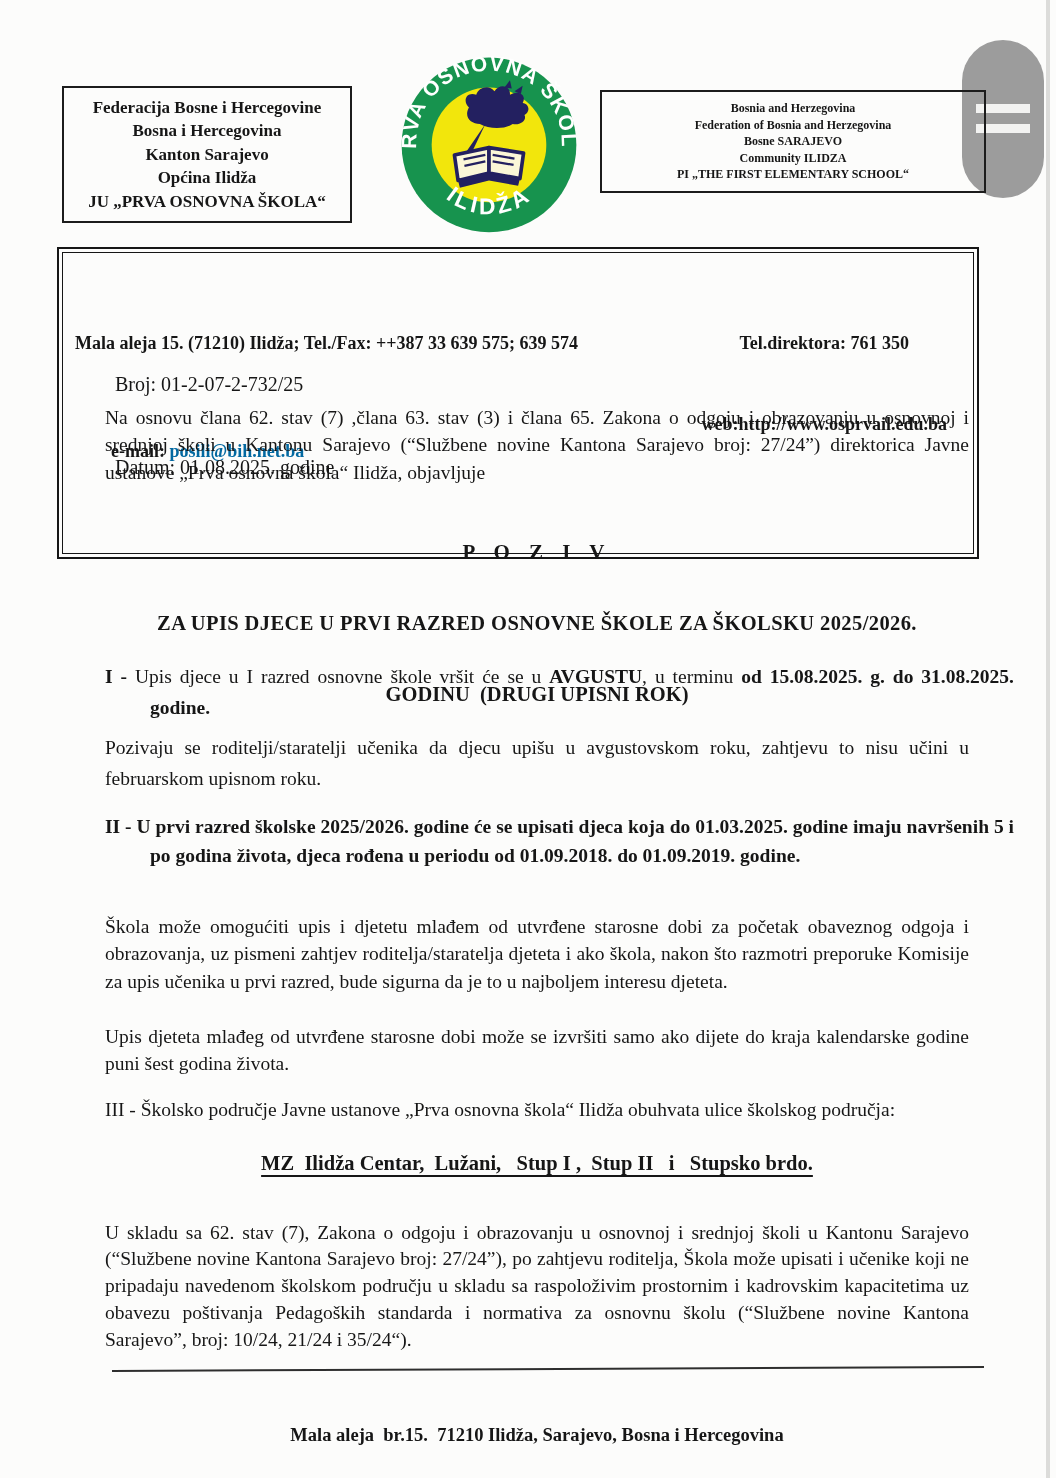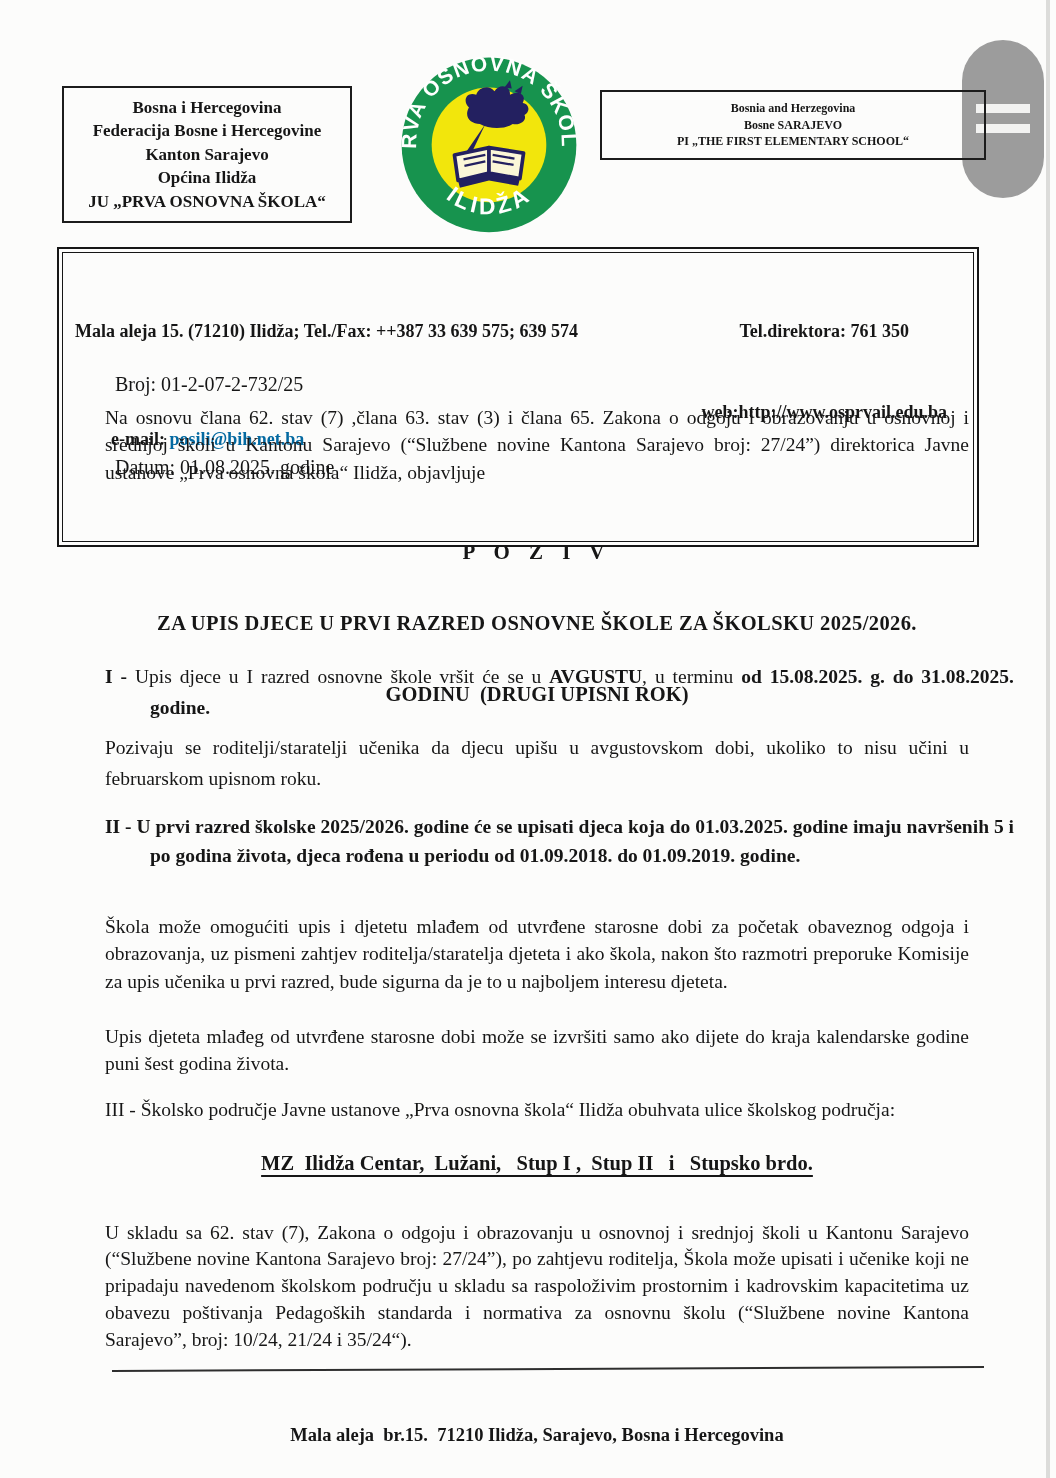--- a/index.html
+++ b/index.html
@@ -17,21 +17,21 @@
   .menu-pill .bar1{top:64px;}
   .menu-pill .bar2{top:84px;}
   
   .hdr-box{border:2px solid #1c1c1c;text-align:center;font-weight:bold;
     font-size:17px;line-height:1.38;padding:8px 6px;background:transparent;}
   .hdr-left{left:62px;top:86px;width:274px;}
   .hdr-right{left:600px;top:90px;width:370px;font-size:12px;}
   .logo-wrap{left:398px;top:52px;width:182px;height:184px;}
   
   .contact-outer{left:57px;top:247px;width:912px;border:2px solid #161616;padding:3px;}
-  .contact-inner{border:1px solid #161616;padding:11px 12px 7px 12px;display:flex;justify-content:space-between;align-items:flex-start;}
+  .contact-inner{border:1px solid #161616;padding:23px 12px 7px 12px;display:flex;justify-content:space-between;align-items:flex-start;}
   .contact-left{font-weight:bold;font-size:18px;line-height:1.5;white-space:pre-wrap;}
   .contact-right{font-weight:bold;font-size:18px;line-height:1.5;text-align:center;margin-right:14px;white-space:pre-wrap;}
   .link{color:#0369a1;cursor:pointer;}
   
   .meta{left:115px;top:316px;font-size:20px;line-height:1.38;white-space:pre-wrap;}
   
   .para{left:105px;width:864px;font-size:19.5px;line-height:1.42;text-align:justify;}
   .intro{top:384px;}
   .title-blk{left:105px;top:504px;width:864px;text-align:center;font-weight:bold;white-space:pre-wrap;}
   .title-1{font-size:21px;letter-spacing:7px;}
@@ -57,22 +57,22 @@
 <body>
 
 <div class="abs scroll-track"></div>
 
 <div class="abs menu-pill">
   <span class="bar bar1"></span>
   <span class="bar bar2"></span>
 </div>
 
 <div class="abs hdr-box hdr-left">
+  <div>Federacija Bosne i Hercegovine</div>
   <div>Bosna i Hercegovina</div>
-  <div>Federacija Bosne i Hercegovine</div>
   <div>Kanton Sarajevo</div>
   <div>Općina Ilidža</div>
   <div>JU „PRVA OSNOVNA ŠKOLA“</div>
 </div>
 
 <div class="abs logo-wrap">
   <svg width="182" height="184" viewBox="0 0 200 200">
     <circle cx="100" cy="101" r="96" fill="#17934e"></circle>
     <circle cx="100" cy="101" r="63" fill="#f2e60c"></circle>
     <defs>
@@ -96,21 +96,23 @@
       <path d="M100,104 L138,110 L134,138 L100,132 Z" fill="#fbf7d8" stroke="#232060" stroke-width="4" stroke-linejoin="round"></path>
       <path d="M66,140 L100,132 L134,138 L132,146 L100,140 L68,148 Z" fill="#232060"></path>
       <path d="M72,117 L96,112 M73,124 L96,119" stroke="#232060" stroke-width="2.5" fill="none"></path>
       <path d="M104,112 L128,116 M104,119 L127,123" stroke="#232060" stroke-width="2.5" fill="none"></path>
     </g>
   </svg>
 </div>
 
 <div class="abs hdr-box hdr-right">
   <div>Bosnia and Herzegovina</div>
+  <div>Federation of Bosnia and Herzegovina</div>
   <div>Bosne SARAJEVO</div>
+  <div>Community ILIDZA</div>
   <div>PI „THE FIRST ELEMENTARY SCHOOL“</div>
 </div>
 
 <div class="abs contact-outer">
   <div class="contact-inner">
     <div class="contact-left">
       <div>Mala aleja 15. (71210) Ilidža; Tel./Fax: ++387 33 639 575; 639 574</div>
       <div>
         <span>e-mail: </span><span class="link">posili@bih.net.ba</span>
       </div>
@@ -129,21 +131,21 @@
 
 <p class="abs para intro">Na osnovu  člana 62. stav (7) ,člana 63. stav (3) i člana 65. Zakona o  odgoju i obrazovanju u osnovnoj i srednjoj školi u Kantonu Sarajevo (“Službene novine Kantona Sarajevo broj: 27/24”) direktorica Javne ustanove „Prva osnovna škola“ Ilidža,  objavljuje</p>
 
 <div class="abs title-blk">
   <div class="title-1">P O Z I V</div>
   <div class="title-2">ZA UPIS DJECE U PRVI RAZRED OSNOVNE ŠKOLE ZA ŠKOLSKU 2025/2026.</div>
   <div class="title-3">GODINU  (DRUGI UPISNI ROK)</div>
 </div>
 
 <p class="abs para hang sec1"><span style="font-weight: 700;">I - </span><span>Upis djece u I razred osnovne škole vršit će se u  </span><span style="font-weight: 700;">AVGUSTU</span><span>, u terminu </span><span style="font-weight: 700;">od 15.08.2025. g. do 31.08.2025. godine.</span></p>
-<p class="abs para p2">Pozivaju se roditelji/staratelji učenika da djecu upišu u avgustovskom dobi, ukoliko to nisu učini u februarskom upisnom roku.</p>
+<p class="abs para p2">Pozivaju se roditelji/staratelji učenika da djecu upišu u avgustovskom roku, zahtjevu to nisu učini u februarskom upisnom roku.</p>
 
 <p class="abs para hang sec2">II - U prvi razred školske 2025/2026. godine će se upisati  djeca koja do 01.03.2025. godine imaju navršenih 5 i po godina života, djeca rođena u periodu od 01.09.2018. do 01.09.2019. godine.</p>
 
 <p class="abs para p3">Škola može omogućiti upis i djetetu mlađem od utvrđene starosne dobi za početak obaveznog odgoja i obrazovanja, uz pismeni zahtjev roditelja/staratelja djeteta i ako škola, nakon što razmotri preporuke Komisije za upis učenika u prvi razred, bude sigurna da je to u najboljem interesu djeteta.</p>
 <p class="abs para p4">Upis djeteta mlađeg od utvrđene starosne dobi može se izvršiti samo ako dijete do kraja kalendarske godine puni šest godina života.</p>
 
 <p class="abs para hang sec3">III - Školsko područje Javne ustanove „Prva osnovna škola“ Ilidža  obuhvata ulice školskog područja:</p>
 <div class="abs mz"><span>MZ  Ilidža Centar,  Lužani,   Stup I ,  Stup II   i   Stupsko brdo.</span></div>
 
 <p class="abs para p5">U skladu sa 62. stav (7), Zakona o  odgoju i obrazovanju u osnovnoj i srednjoj školi u Kantonu Sarajevo (“Službene novine Kantona Sarajevo broj: 27/24”), po zahtjevu roditelja, Škola  može upisati  i učenike  koji ne pripadaju  navedenom  školskom području u skladu sa raspoloživim prostornim i kadrovskim kapacitetima uz obavezu poštivanja Pedagoških standarda i normativa za osnovnu školu (“Službene novine Kantona Sarajevo”, broj: 10/24, 21/24 i 35/24“).</p>

